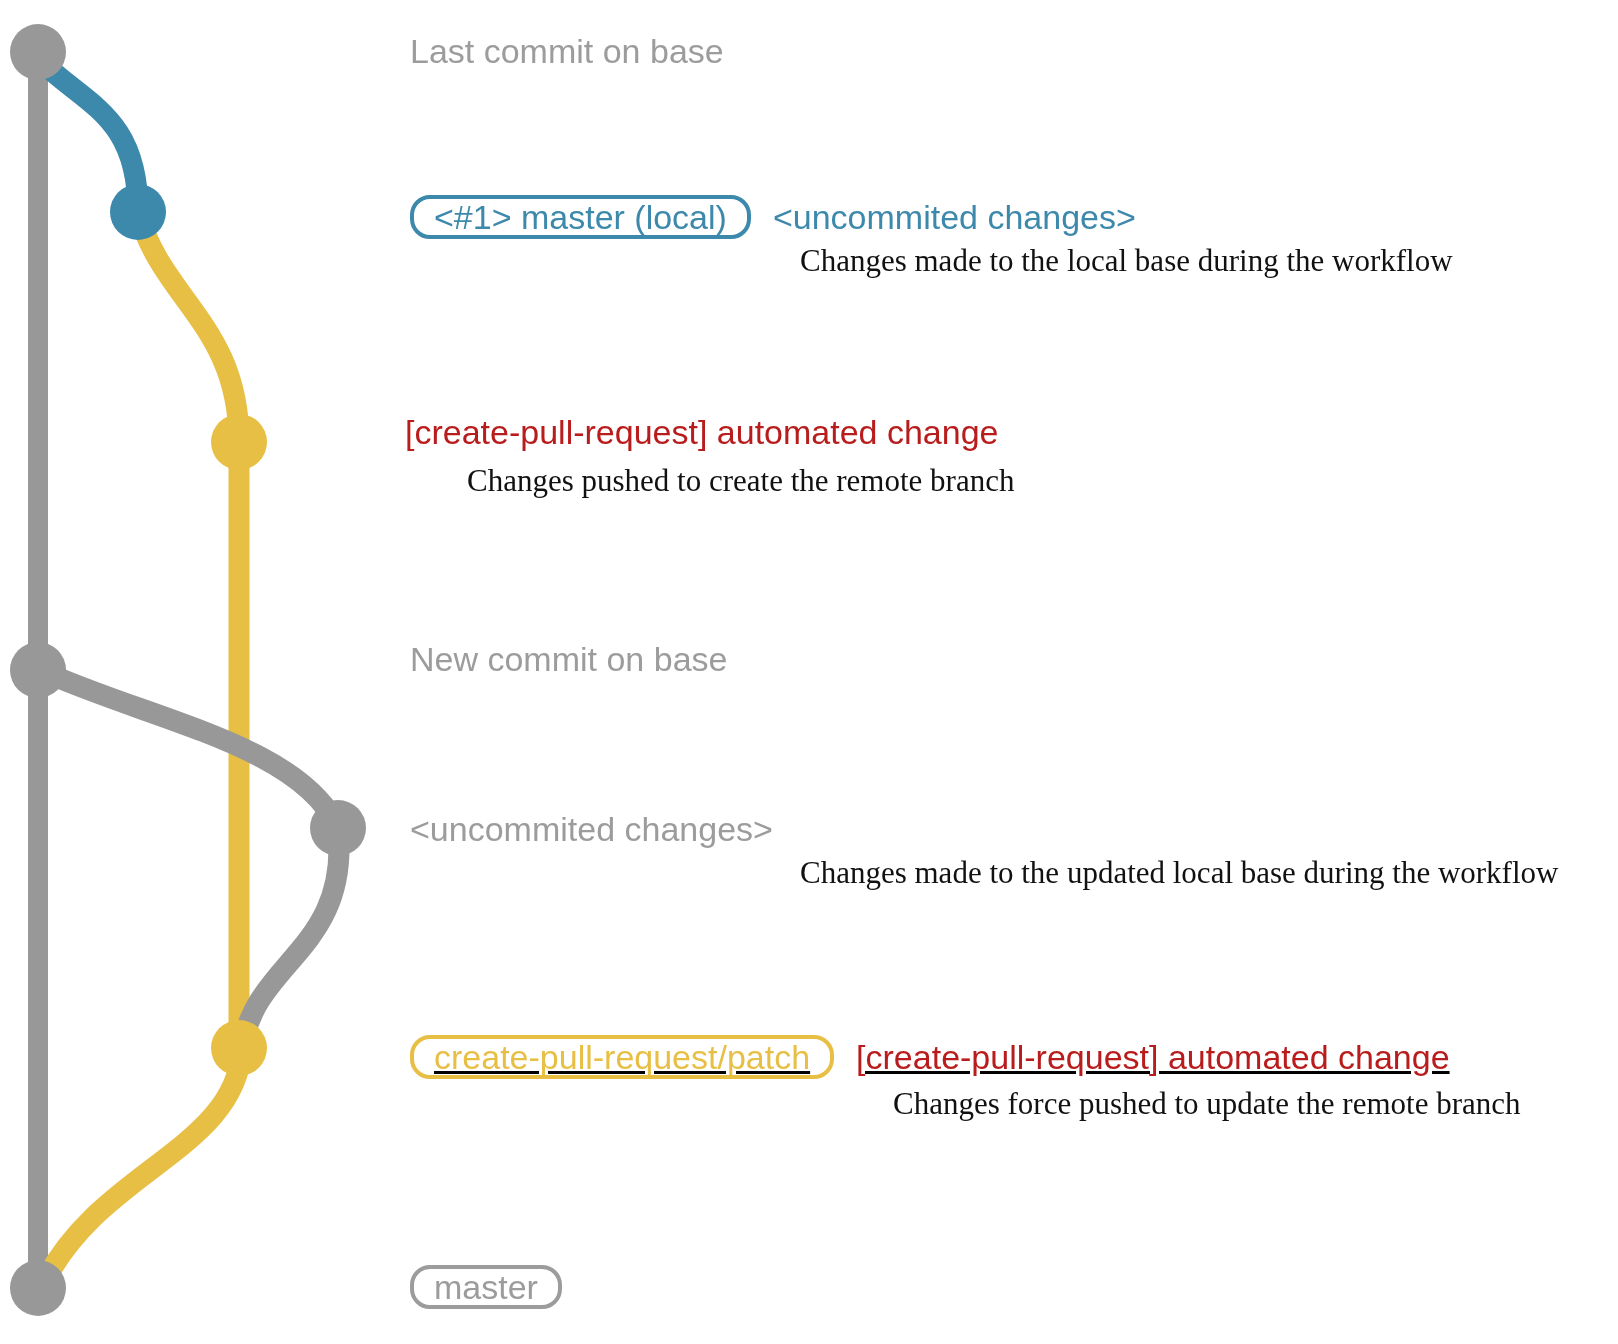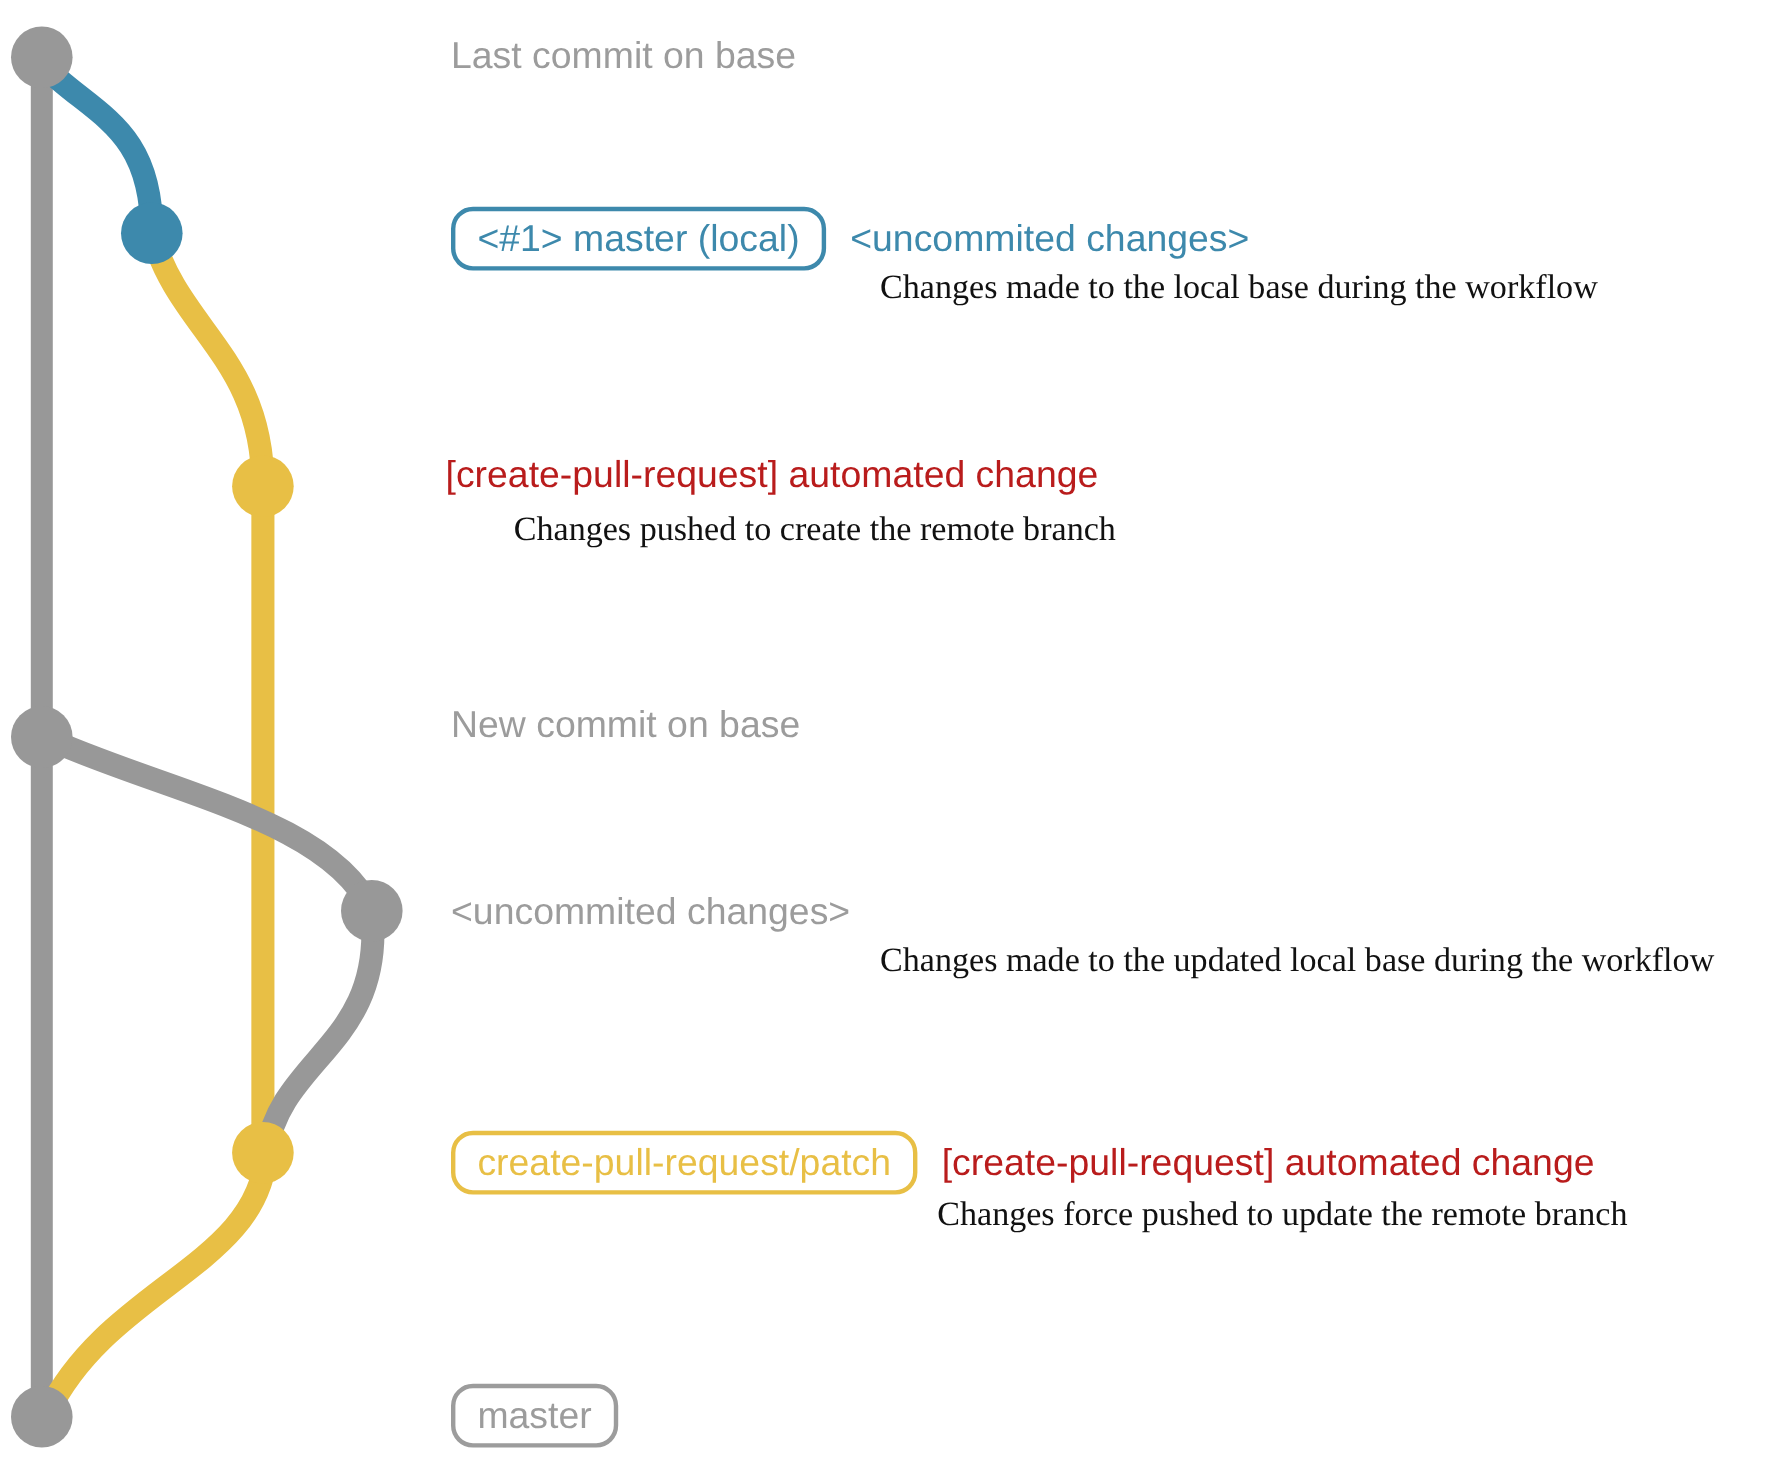--- a/index.html
+++ b/index.html
@@ -3,21 +3,21 @@
 <meta charset="utf-8">
 <style>
   html,body{margin:0;padding:0;background:#ffffff;}
   body{width:1618px;height:1344px;position:relative;overflow:hidden;
        font-family:"Liberation Sans",sans-serif;}
   #graph-svg{position:absolute;left:0;top:0;}
   .abs{position:absolute;white-space:nowrap;}
   .row{position:absolute;display:flex;align-items:center;gap:22px;height:58px;white-space:nowrap;}
   .heading{font-size:34px;color:#9c9c9c;}
   .ref-box{display:inline-flex;align-items:center;justify-content:center;
-           box-sizing:border-box;height:58px;padding:12px 20px;
+           box-sizing:border-box;height:44px;padding:12px 20px;
            border:4px solid;border-radius:20px;font-size:34px;background:#fff;}
   .ref-blue{border-color:#3d89ac;color:#3d89ac;}
   .ref-gray{border-color:#9c9c9c;color:#9c9c9c;}
   .ref-yellow{border-color:#e8bf45;color:#e8bf45;}
   .msg{font-size:34px;}
   .msg-blue{color:#3d89ac;}
   .msg-gray{color:#9c9c9c;}
   .msg-yellow{color:#b91c1c;}
   .desc{font-family:"Liberation Serif",serif;font-size:31px;color:#111111;}
 </style>
@@ -60,21 +60,21 @@
 <div class="abs msg msg-yellow" style="left:405px;top:413px;">[create-pull-request] automated change</div>
 <div class="abs desc" style="left:428px;top:463px;margin-left:39px;">Changes pushed to create the remote branch</div>
 
 <div class="abs heading" style="left:410px;top:640px;">New commit on base</div>
 
 <div class="row" style="left:410px;top:800px;">
   <span class="msg msg-gray">&lt;uncommited changes&gt;</span>
 </div>
 <div class="abs desc" style="left:800px;top:855px;">Changes made to the updated local base during the workflow</div>
 
-<div class="row" style="left:410px;top:1028px;">
+<div class="row" style="left:410px;top:1028px;text-decoration:underline;">
   <span class="ref-box ref-yellow">create-pull-request/patch</span>
   <span class="msg msg-yellow">[create-pull-request] automated change</span>
 </div>
-<div class="abs desc" style="left:852px;top:1086px;">Changes force pushed to update the remote branch</div>
+<div class="abs desc" style="left:893px;top:1086px;">Changes force pushed to update the remote branch</div>
 
 <div class="row" style="left:410px;top:1258px;justify-content:center;">
   <span class="ref-box ref-gray">master</span>
 </div>
 
 </body></html>

